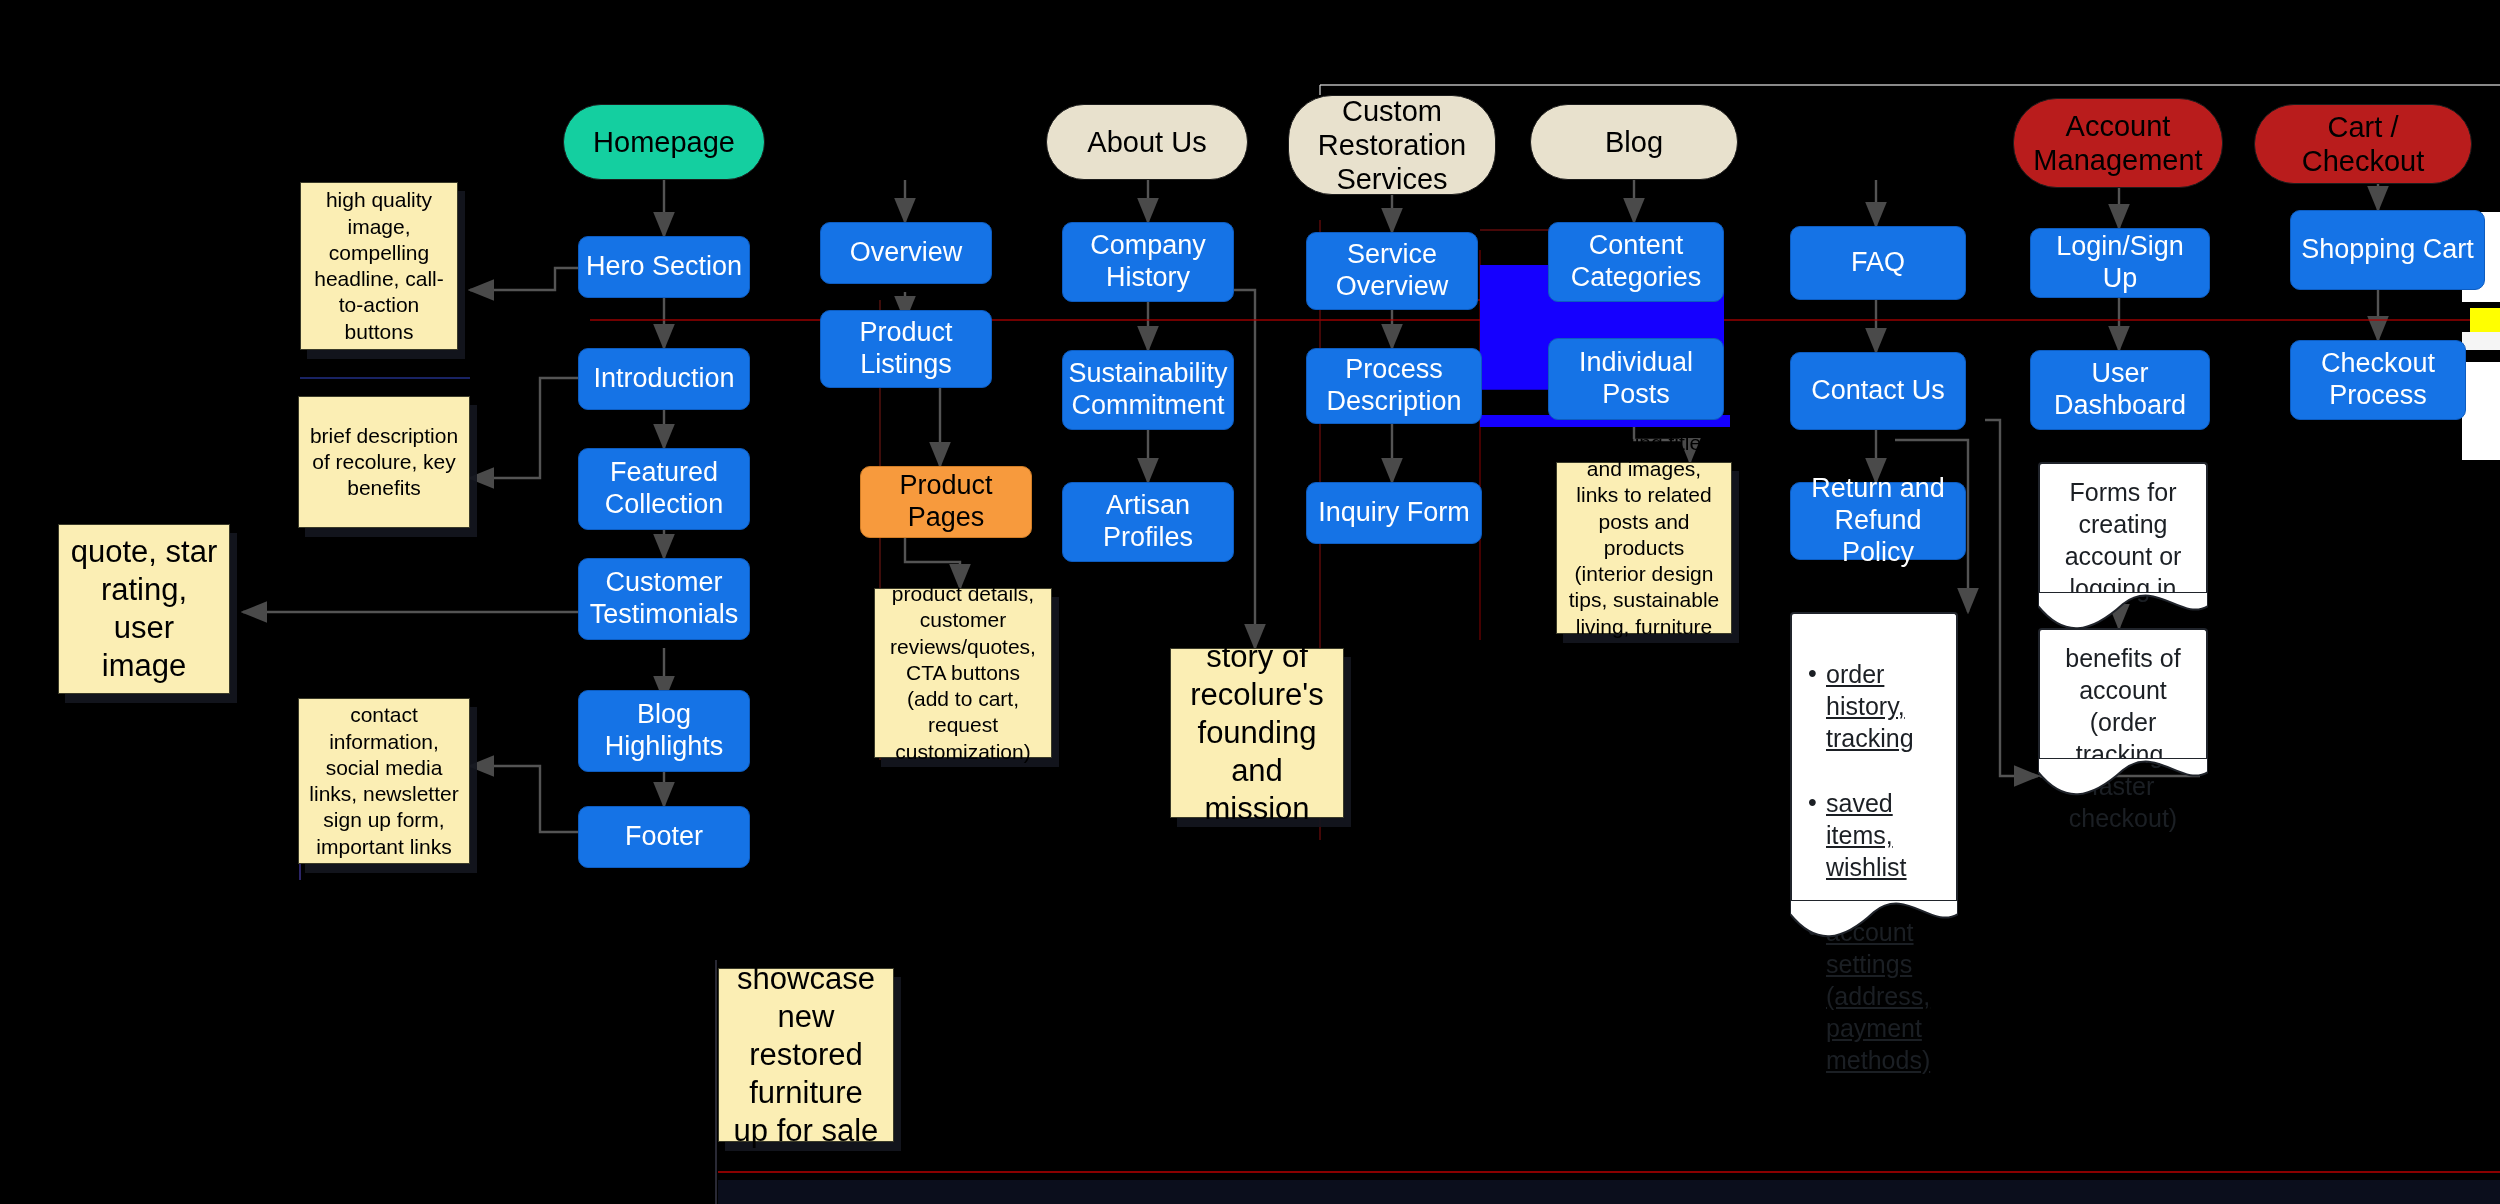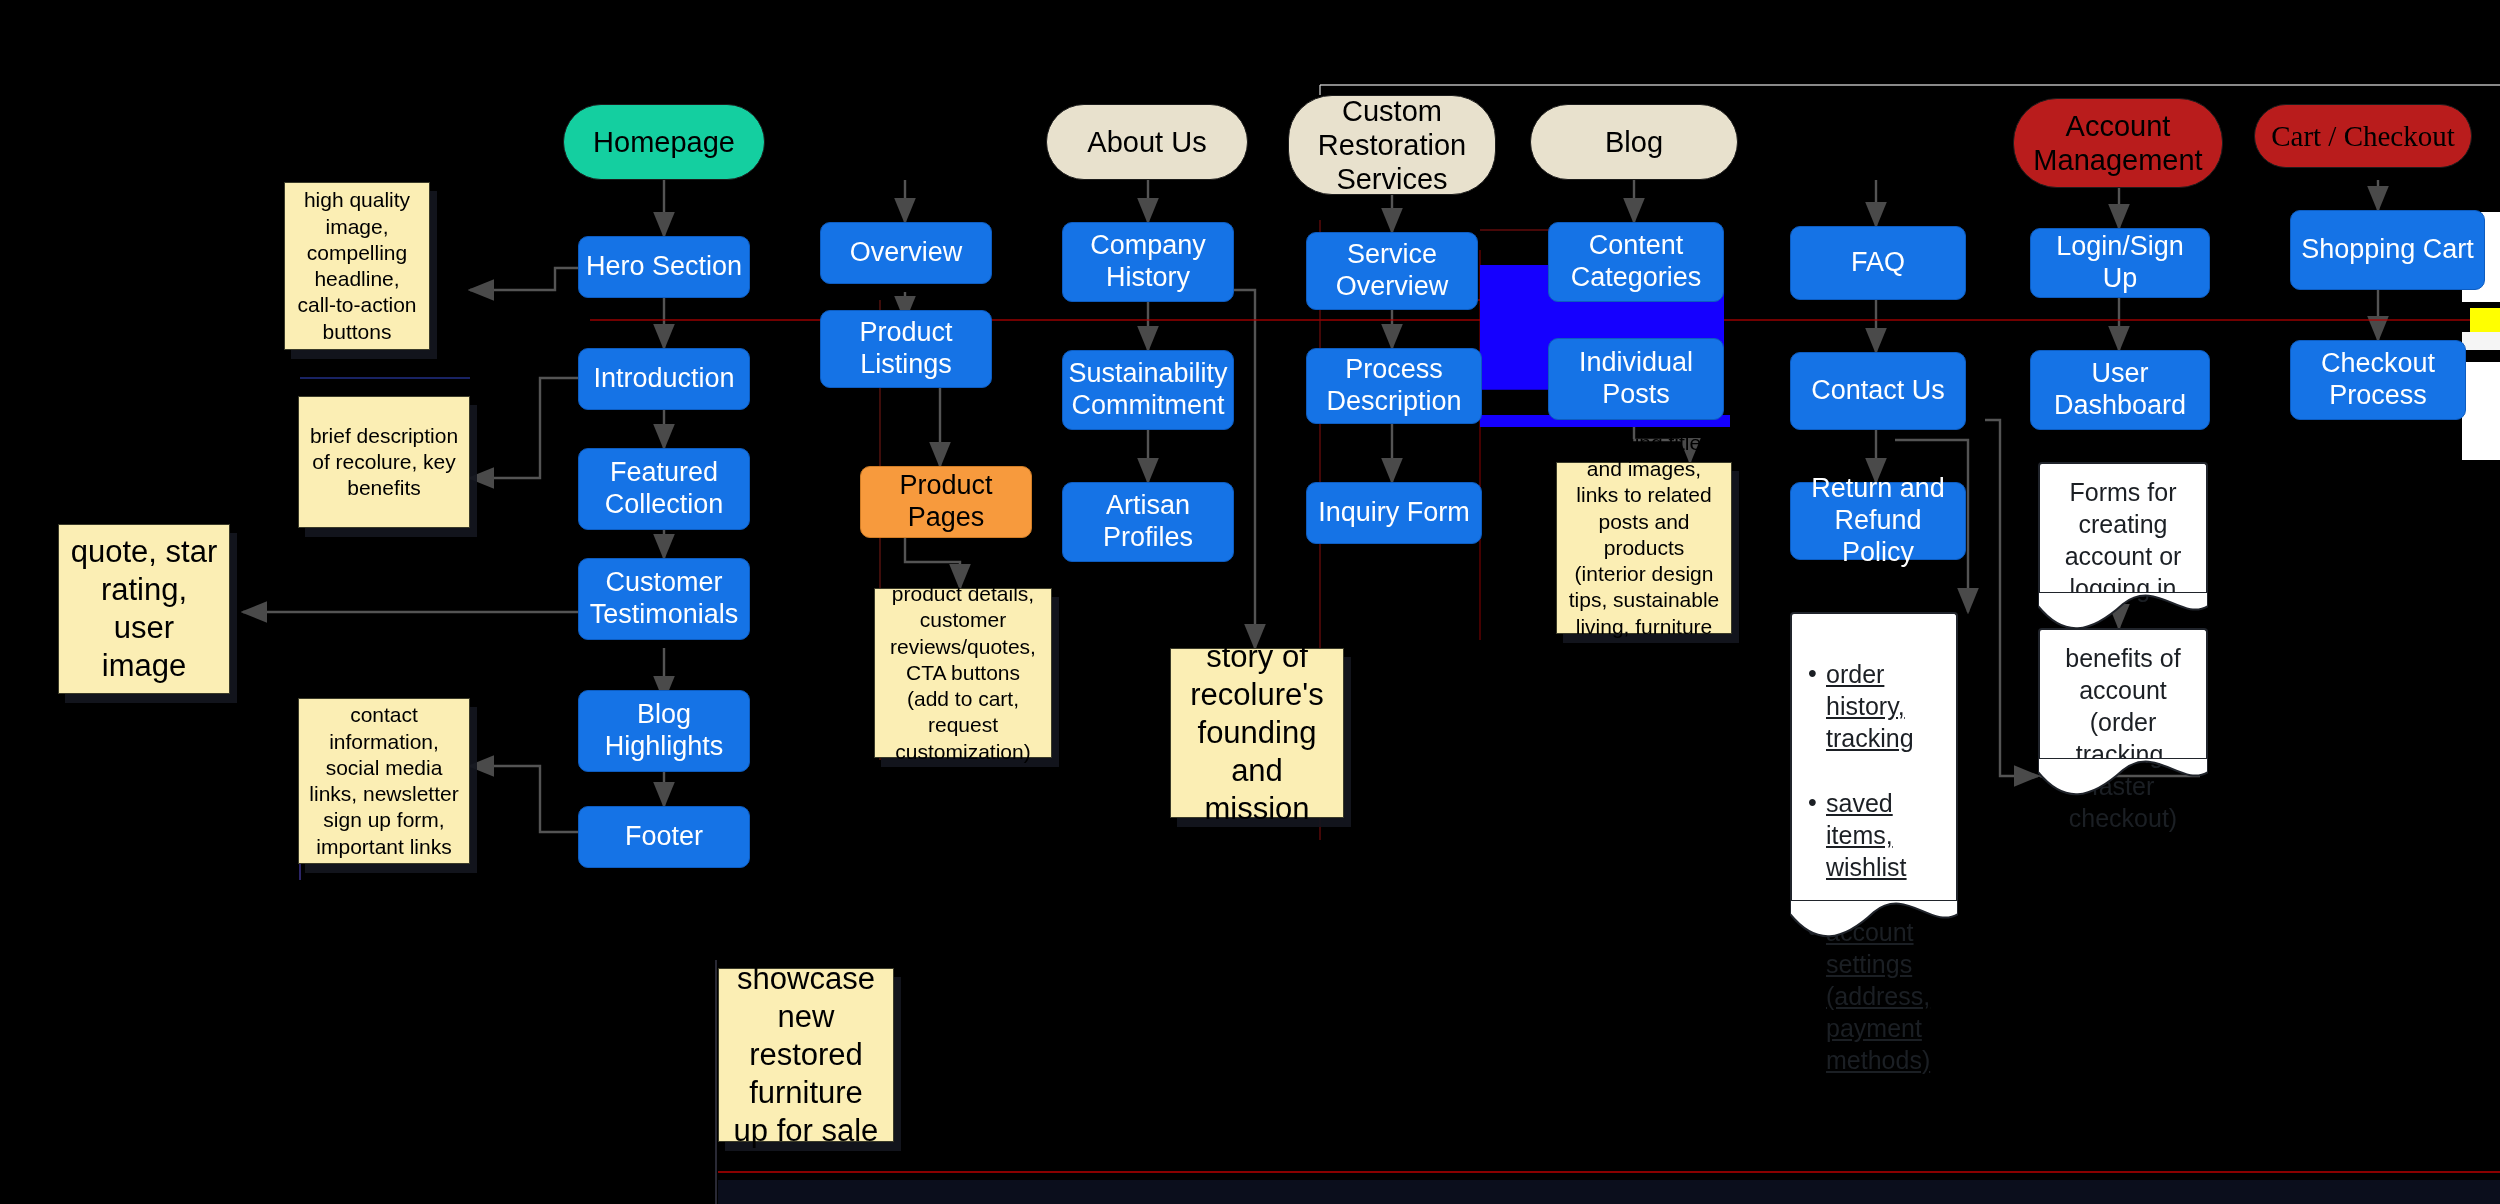--- a/index.html
+++ b/index.html
@@ -183,21 +183,21 @@
   <div class="node pill beige" style="left:1288px; top:95px; width:208px; height:100px;">Custom
 Restoration
 Services</div>
 
   <div class="node pill beige" style="left:1530px; top:104px; width:208px; height:76px;">Blog</div>
 
 
   <div class="node pill grayb" style="left:2013px; top:98px; width:210px; height:90px;">Account
 Management</div>
 
-  <div class="node pill grayb" style="left:2254px; top:104px; width:218px; height:64px;font-family:Liberation Serif, serif;">Cart / Checkout</div>
+  <div class="node pill grayb" style="left:2254px; top:104px; width:218px; height:80px;">Cart / Checkout</div>
 
   <div class="node proc" style="left:578px; top:236px; width:172px; height:62px;">Hero Section</div>
 
   <div class="node proc" style="left:578px; top:348px; width:172px; height:62px;">Introduction</div>
 
   <div class="node proc" style="left:578px; top:448px; width:172px; height:82px;">Featured
 Collection</div>
 
   <div class="node proc" style="left:578px; top:558px; width:172px; height:82px;">Customer
 Testimonials</div>
@@ -248,21 +248,21 @@
   <div class="node proc" style="left:2030px; top:228px; width:180px; height:70px;">Login/Sign Up</div>
 
   <div class="node proc" style="left:2030px; top:350px; width:180px; height:80px;">User
 Dashboard</div>
 
   <div class="node proc" style="left:2290px; top:210px; width:195px; height:80px;">Shopping Cart</div>
 
   <div class="node proc" style="left:2290px; top:340px; width:176px; height:80px;">Checkout
 Process</div>
 
-  <div class="node note" style="left:284px; top:182px; width:146px; height:168px;">high quality image, compelling headline, call-to-action buttons</div>
+  <div class="node note" style="left:300px; top:182px; width:158px; height:168px;">high quality image, compelling headline, call-to-action buttons</div>
 
   <div class="node note" style="left:298px; top:396px; width:172px; height:132px;">brief description of recolure, key benefits</div>
 
   <div class="node note big" style="left:58px; top:524px; width:172px; height:170px;">quote, star rating, user image</div>
 
   <div class="node note" style="left:298px; top:698px; width:172px; height:166px;">contact information, social media links, newsletter sign up form, important links</div>
 
   <div class="node note" style="left:874px; top:588px; width:178px; height:170px;">product details, customer reviews/quotes, CTA buttons (add to cart, request customization)</div>
 
   <div class="node note big" style="left:718px; top:968px; width:176px; height:174px;">showcase new restored furniture up for sale</div>

